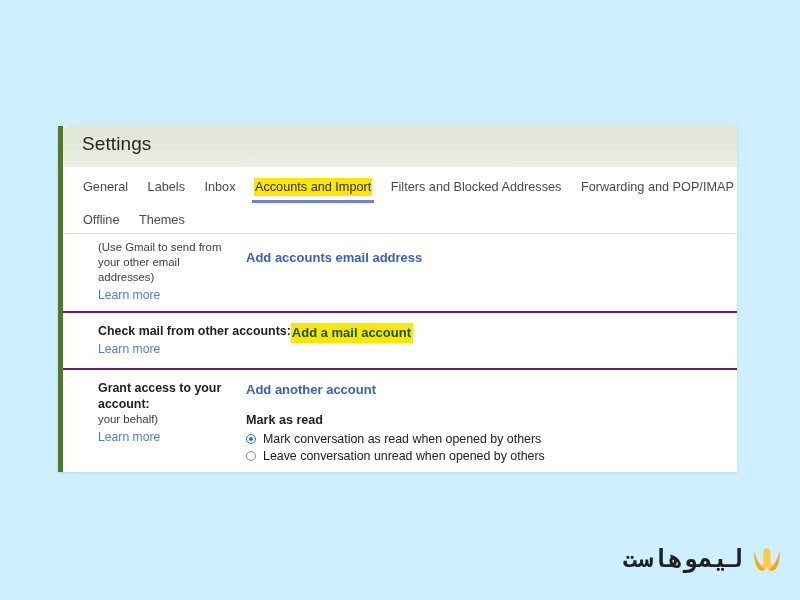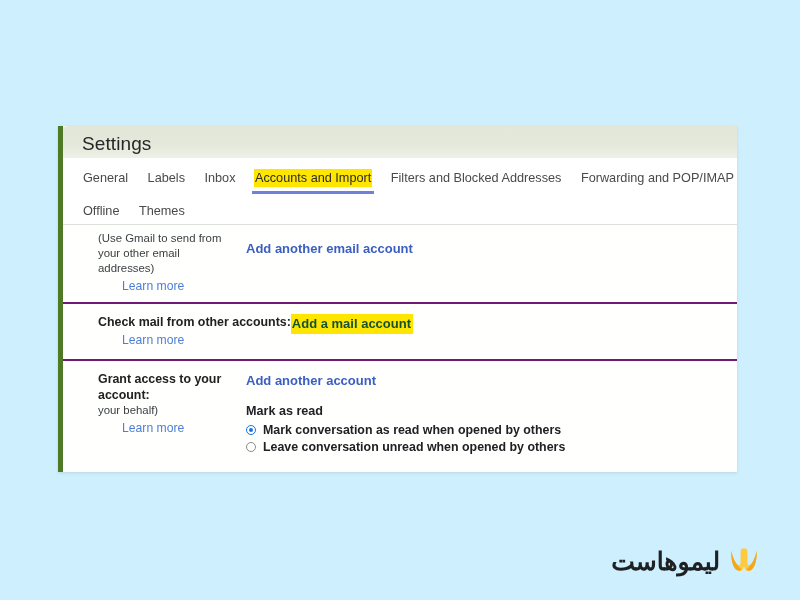--- a/index.html
+++ b/index.html
@@ -32,21 +32,21 @@
     top: 0;
     width: 5px;
     height: 100%;
     background: #4e7a26;
     z-index: 5;
   }
 
   
   #settings-header {
     position: relative;
-    height: 32px;
+    height: 41px;
     background: linear-gradient(to bottom, #e2e7d8 0%, #e4e8da 55%, #eef0e6 100%);
     border-top-left-radius: 10px;
   }
   #settings-title {
     position: absolute;
     left: 24px;
     top: 7px;
     font-size: 19px;
     color: #272727;
     letter-spacing: 0.1px;
@@ -127,21 +127,20 @@
   .lbl-sub {
     font-size: 11.4px;
     color: #3c4043;
     line-height: 15px;
   }
   .learn-more {
     font-size: 12.2px;
     color: #4f7fd4;
     line-height: 17px;
     display: inline-block;
-    margin-left: 24px;
   }
   .link {
     font-size: 13px;
     color: #3b5fc0;
     font-weight: bold;
     line-height: 17px;
     display: inline-block;
   }
   .link.hl {
     background: #ffe600;
@@ -182,36 +181,37 @@
     content: "";
     position: absolute;
     left: 2px; top: 2px;
     width: 4px; height: 4px;
     border-radius: 50%;
     background: #1a73e8;
   }
   .radio-text {
     font-size: 12.4px;
     color: #202124;
-    font-weight: bold;
+    font-weight: normal;
   }
 
   
   #row-send .row-body { padding-top: 8px; }
   #row-check { padding-top: 10px; padding-bottom: 10px; }
   #row-grant { padding-top: 10px; }
 
   
   #logo {
     position: absolute;
-    right: 39px;
+    right: 16px;
     bottom: 22px;
     display: flex;
     align-items: center;
     gap: 7px;
+    font-family: Liberation Mono, monospace;
   }
   #logo-text {
     font-size: 25px;
     font-weight: bold;
     color: #1e2022;
     direction: rtl;
     line-height: 30px;
   }
   #logo-mark {
     width: 34px;
@@ -247,21 +247,21 @@
 
   <div id="content">
 
     <div class="row" id="row-send">
       <div class="row-label">
         <div class="lbl-sub">(Use Gmail to send from your other email</div>
         <div class="lbl-sub">addresses)</div>
         <a class="learn-more">Learn more</a>
       </div>
       <div class="row-body">
-        <a class="link">Add another email account</a>
+        <a class="link">Add accounts email address</a>
       </div>
     </div>
 
     <div class="row" id="row-check">
       <div class="row-label" style="width:auto;flex:0 0 auto;">
         <div class="lbl-strong">Check mail from other accounts:</div>
         <a class="learn-more">Learn more</a>
       </div>
       <div class="row-body" style="padding-left:0;">
         <a class="link hl">Add a mail account</a>

